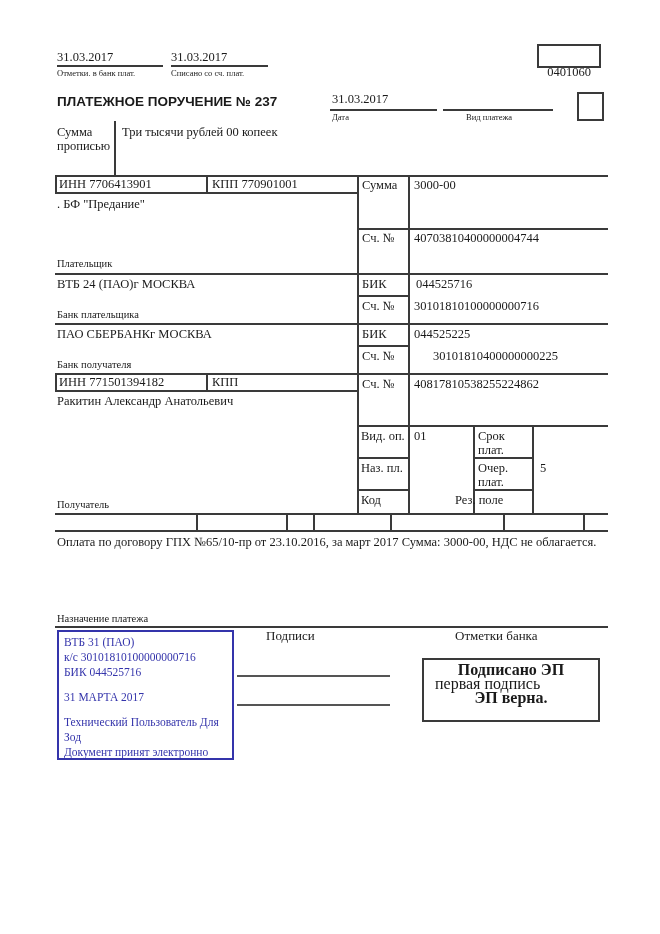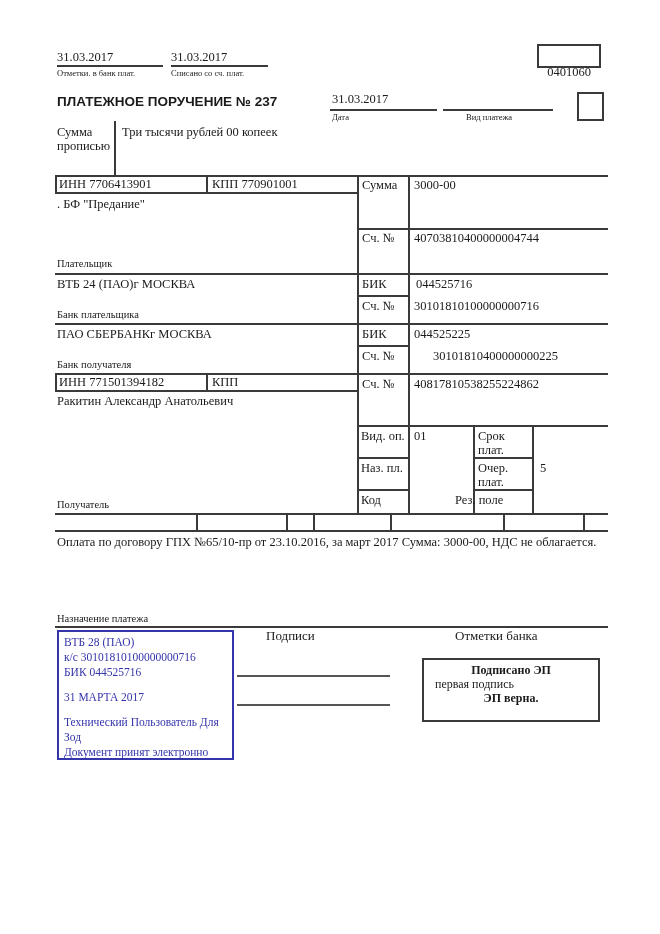--- a/index.html
+++ b/index.html
@@ -10,21 +10,21 @@
   .sm{font-size:8.5px;}
   .lbl{font-size:10.5px;}
   .title{font-family:"Liberation Sans", sans-serif;font-weight:bold;font-size:13.5px;}
   .hl{position:absolute;height:2px;background:#3a3a3a;}
   .vl{position:absolute;width:2px;background:#3a3a3a;}
   .box{position:absolute;border:2px solid #3a3a3a;box-sizing:border-box;background:#fff;}
   .stamp{position:absolute;left:57px;top:630px;width:177px;height:130px;border:2px solid #3434ab;
          box-sizing:border-box;color:#3434ab;font-size:11.5px;line-height:15px;padding:3px 5px;}
   .stamp div{white-space:normal;}
   .esign{position:absolute;left:422px;top:658px;width:178px;height:64px;border:2px solid #3a3a3a;
-         box-sizing:border-box;font-size:12px;line-height:14px;padding:3px 5px;}
+         box-sizing:border-box;font-size:16px;line-height:14px;padding:3px 5px;}
   .c{text-align:center;}
   .b{font-weight:bold;}
   .i{}
 </style>
 </head>
 <body>
 
 <div id="page">
 
   <div class="txt" style="left:57px;top:50px;">31.03.2017</div>
@@ -121,21 +121,21 @@
   <div class="txt wrap" style="left:478px;top:461px;width:50px;">Очер. плат.</div>
   <div class="txt" style="left:540px;top:461px;">5</div>
   <div class="txt" style="left:361px;top:493px;">Код</div>
   <div class="txt" style="left:455px;top:493px;">Рез. поле</div>
 
   <div class="txt" style="left:57px;top:535px;">Оплата по договору ГПХ №65/10-пр от 23.10.2016, за март 2017 Сумма: 3000-00, НДС не облагается.</div>
   <div class="txt lbl" style="left:57px;top:613px;">Назначение платежа</div>
   <div class="hl" style="left:55px;top:626px;width:553px;"></div>
 
   <div class="stamp">
-    <div>ВТБ 28 (ПАО)</div>
+    <div>ВТБ 31 (ПАО)</div>
     <div>к/с 30101810100000000716</div>
     <div>БИК 044525716</div>
     <div style="height:10px;"></div>
     <div>31 МАРТА 2017</div>
     <div style="height:10px;"></div>
     <div>Технический Пользователь Для Зод</div>
     <div>Документ принят электронно</div>
   </div>
 
   <div class="txt" style="left:266px;top:629px;font-size:13px;">Подписи</div>

